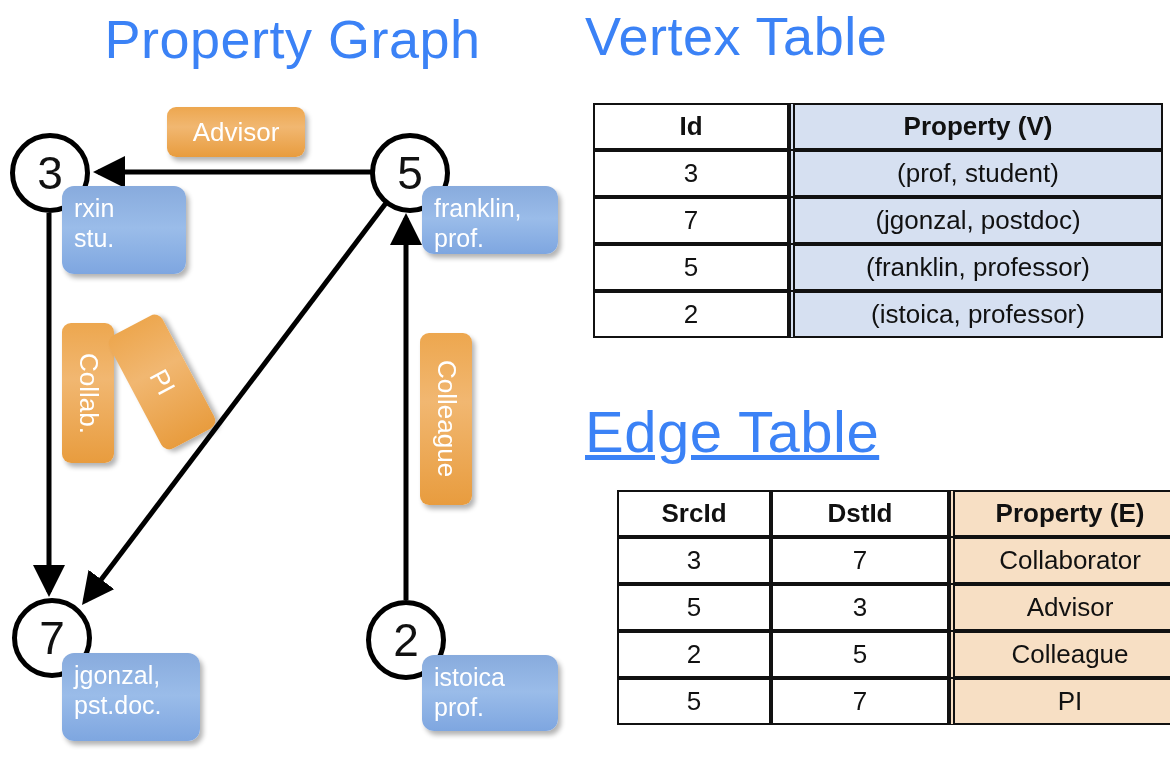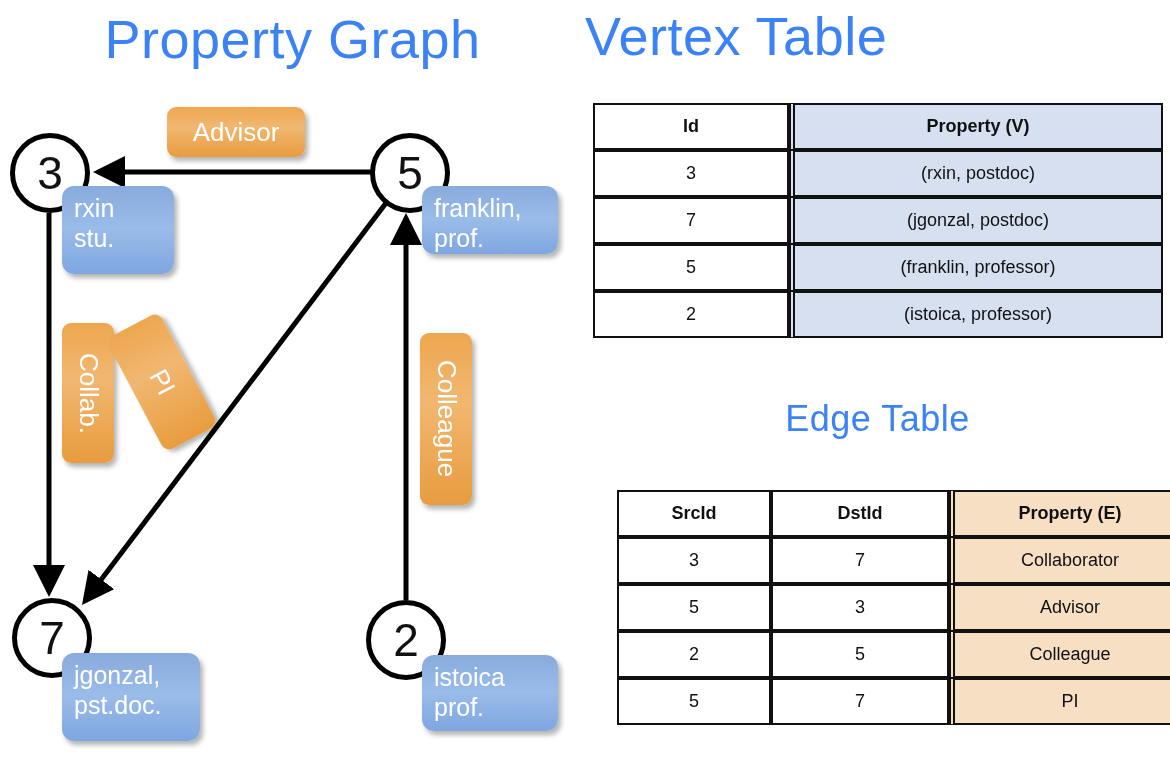--- a/index.html
+++ b/index.html
@@ -14,21 +14,21 @@
   .title{
     position:absolute;
     font-family:"Liberation Sans", sans-serif;
     font-weight:300;
     color:#3b82f6;
     white-space:nowrap;
     letter-spacing:0.5px;
   }
   #pg-title{left:0;top:8px;width:585px;text-align:center;font-size:54px;}
   #vt-title{left:585px;top:5px;width:585px;text-align:left;font-size:54px;}
-  #et-title{left:585px;top:398px;width:585px;text-align:center;font-size:36px;}
+  #et-title{left:585px;top:398px;width:585px;text-align:left;font-size:58px;text-decoration:underline;}
 
   
   #graph-svg{position:absolute;left:0;top:0;width:585px;height:760px;}
 
   
   .node-circle{
     position:absolute;
     border:5px solid #000;
     border-radius:50%;
     background:#fff;
@@ -71,21 +71,21 @@
     writing-mode:vertical-rl;
     text-orientation:mixed;
     white-space:nowrap;
   }
 
   
   .tbl{
     position:absolute;
     border-collapse:separate;
     border-spacing:0;
-    font-size:18px;
+    font-size:26px;
     color:#111;
     font-weight:400;
   }
   .tbl td,.tbl th{
     border:2px solid #111;
     text-align:center;
     font-weight:400;
     padding:0;
     height:47px;
     background:#fff;
@@ -133,21 +133,21 @@
   </svg>
 
   <div class="node-circle" style="left:10px;top:133px;width:80px;height:80px;">3</div>
 
   <div class="node-circle" style="left:370px;top:133px;width:80px;height:80px;">5</div>
 
   <div class="node-circle" style="left:12px;top:598px;width:80px;height:80px;">7</div>
 
   <div class="node-circle" style="left:366px;top:600px;width:80px;height:80px;">2</div>
 
-  <div class="prop-box" style="left:62px;top:186px;width:112px;height:88px;">
+  <div class="prop-box" style="left:62px;top:186px;width:124px;height:88px;">
     <div>rxin</div>
     <div>stu.</div>
   </div>
 
   <div class="prop-box" style="left:422px;top:186px;width:136px;height:68px;">
     <div>franklin,</div>
     <div>prof.</div>
   </div>
 
   <div class="prop-box" style="left:62px;top:653px;width:138px;height:88px;">
@@ -179,21 +179,21 @@
   <table class="tbl" id="vertex-table">
     <thead>
       <tr>
         <th style="width:196px">Id</th>
         <th class="sep blue-cell">Property (V)</th>
       </tr>
     </thead>
     <tbody>
       <tr>
         <td>3</td>
-        <td class="sep blue-cell">(rxin, postdoc)</td>
+        <td class="sep blue-cell">(prof, student)</td>
       </tr>
       <tr>
         <td>7</td>
         <td class="sep blue-cell">(jgonzal, postdoc)</td>
       </tr>
       <tr>
         <td>5</td>
         <td class="sep blue-cell">(franklin, professor)</td>
       </tr>
       <tr>

